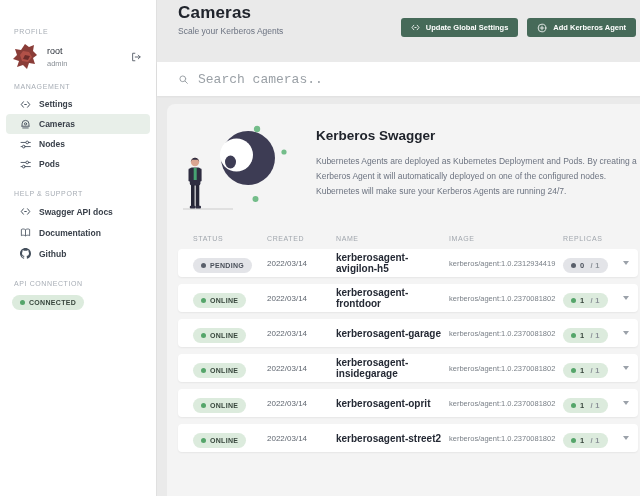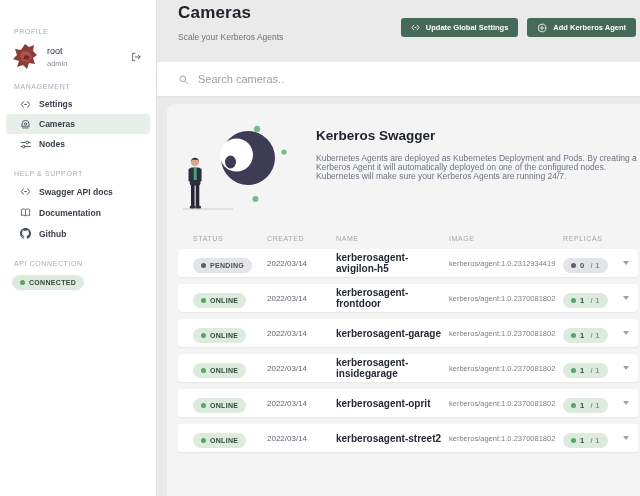--- a/index.html
+++ b/index.html
@@ -28,33 +28,33 @@
   .pill .dot { width:5px; height:5px; border-radius:50%; flex-shrink:0; }
   .pill.green { background:#dcebdd; color:#37463c; }
   .pill.green .dot { background:#55a56a; }
   .pill.gray { background:#e3e4e8; color:#494f59; }
   .pill.gray .dot { background:#5a606b; }
   .connected-wrap { margin-left:12px; margin-top:4px; }
   
   .main { flex:1; position:relative; display:flex; flex-direction:column; }
   .main-header { display:flex; justify-content:space-between; padding:3px 10px 0 21px; height:62px; flex-shrink:0; }
   .page-title { font-size:17px; font-weight:bold; color:#20242c; letter-spacing:.2px; }
-  .page-subtitle { font-size:8.5px; color:#6b7280; line-height:17px; width:112px; margin-top:6px; }
+  .page-subtitle { font-size:8.5px; color:#6b7280; line-height:17px; width:112px; }
   .header-buttons { display:flex; gap:9px; margin-top:15px; }
   .btn { display:inline-flex; align-items:center; gap:6px; height:19px; padding:8px 10px; background:#466a59; color:#fff; font-size:7.5px; font-weight:bold; border:none; border-radius:3px; cursor:pointer; white-space:nowrap; }
   .btn svg { flex-shrink:0; }
   .search-bar { height:34px; background:#fff; display:flex; align-items:center; padding-left:21px; gap:9px; flex-shrink:0; box-shadow:0 1px 2px rgba(0,0,0,.05); }
-  .search-input { border:none; outline:none; background:transparent; font-size:11px; color:#444; width:340px; font-family:Liberation Sans, sans-serif; }
+  .search-input { border:none; outline:none; background:transparent; font-size:13px; color:#444; width:340px; font-family:Liberation Mono, monospace; }
   .search-input::placeholder { color:#9aa0a6; }
   .panel { flex:1; background:#f4f4f4; margin:8px 6px 0 10px; border-top-left-radius:8px; padding:8px 2px 0 11px; overflow:hidden; }
   .intro { display:flex; }
   .illustration { width:130px; height:105px; flex-shrink:0; }
   .intro-text { margin-left:8px; width:322px; }
   .intro-title { font-size:13.5px; font-weight:bold; color:#20242c; margin:16px 0 11px; }
-  .intro-para { font-size:8.5px; line-height:9px; color:#6c7380; }
+  .intro-para { font-size:8.5px; line-height:15px; color:#6c7380; }
   
   .table { margin-top:10px; }
   .grid-cols { display:grid; grid-template-columns:74px 69px 113px 114px 1fr 15px; align-items:center; padding-left:15px; }
   .thead { height:22px; font-size:7px; letter-spacing:.6px; color:#a0a6ad; }
   .trow { height:28px; background:#fff; border-radius:4px; margin-bottom:7px; box-shadow:0 1px 2px rgba(0,0,0,.06); cursor:pointer; }
   .cell-created { font-size:8px; color:#5f6670; }
   .cell-name { font-size:10px; font-weight:bold; color:#242934; }
   .cell-image { font-size:7.5px; color:#7a8088; white-space:nowrap; }
   .replicas-pill .rep-num { font-size:7.5px; font-weight:bold; }
   .replicas-pill .rep-total { font-size:7.5px; color:#8b9198; margin-left:2px; }
@@ -111,20 +111,31 @@
     <div class="nav-item">
       <span class="nicon">
         <svg width="11" height="11" viewBox="0 0 16 16" fill="none" stroke="currentColor" stroke-width="1.3" stroke-linecap="round">
           <path d="M1.5 5 H15"></path>
             <circle cx="10.5" cy="5" r="2" fill="#fff"></circle>
             <path d="M1.5 11 H15"></path>
             <circle cx="5.5" cy="11" r="2" fill="#fff"></circle>
         </svg>
       </span>
       <span>Nodes</span>
+    </div>
+    <div class="nav-item">
+      <span class="nicon">
+        <svg width="11" height="11" viewBox="0 0 16 16" fill="none" stroke="currentColor" stroke-width="1.3" stroke-linecap="round">
+          <path d="M1.5 5 H15"></path>
+            <circle cx="10.5" cy="5" r="2" fill="#fff"></circle>
+            <path d="M1.5 11 H15"></path>
+            <circle cx="5.5" cy="11" r="2" fill="#fff"></circle>
+        </svg>
+      </span>
+      <span>Pods</span>
     </div>
   </nav>
 
   <div class="section-label" style="margin-top:16px;">HELP &amp; SUPPORT</div>
   <nav class="nav help">
     <div class="nav-item">
       <span class="nicon">
         <svg width="11" height="11" viewBox="0 0 16 16" fill="none" stroke="currentColor" stroke-width="1.4" stroke-linecap="round" stroke-linejoin="round">
           <path d="M5 4 L1.8 8 L5 12"></path>
             <path d="M11 4 L14.2 8 L11 12"></path>

